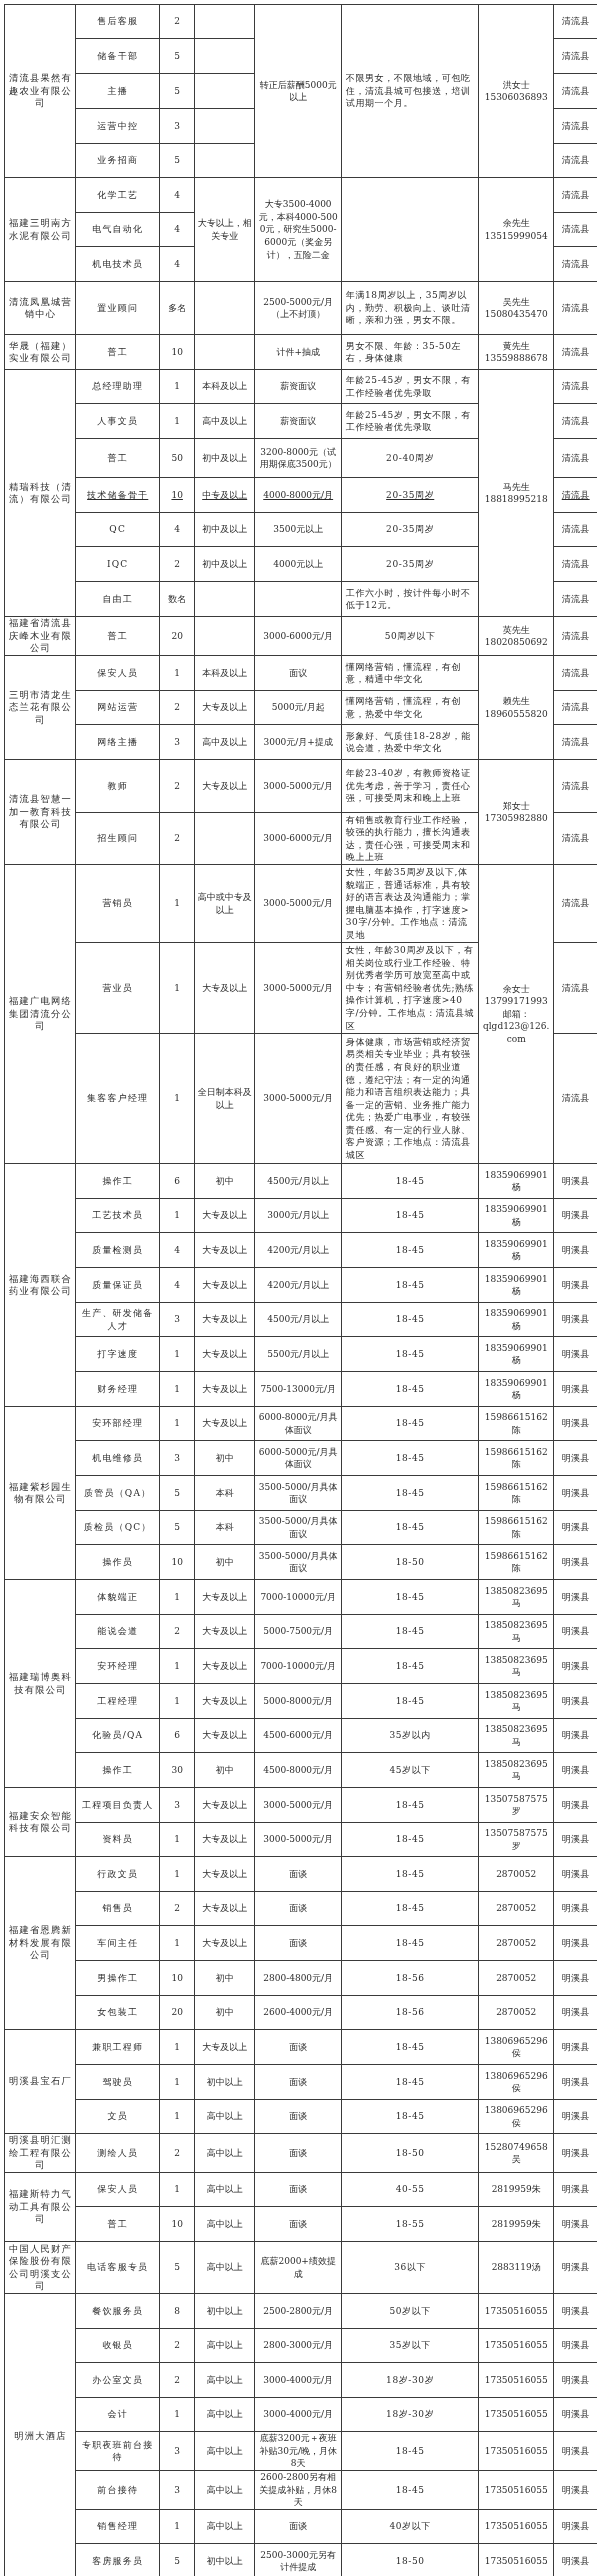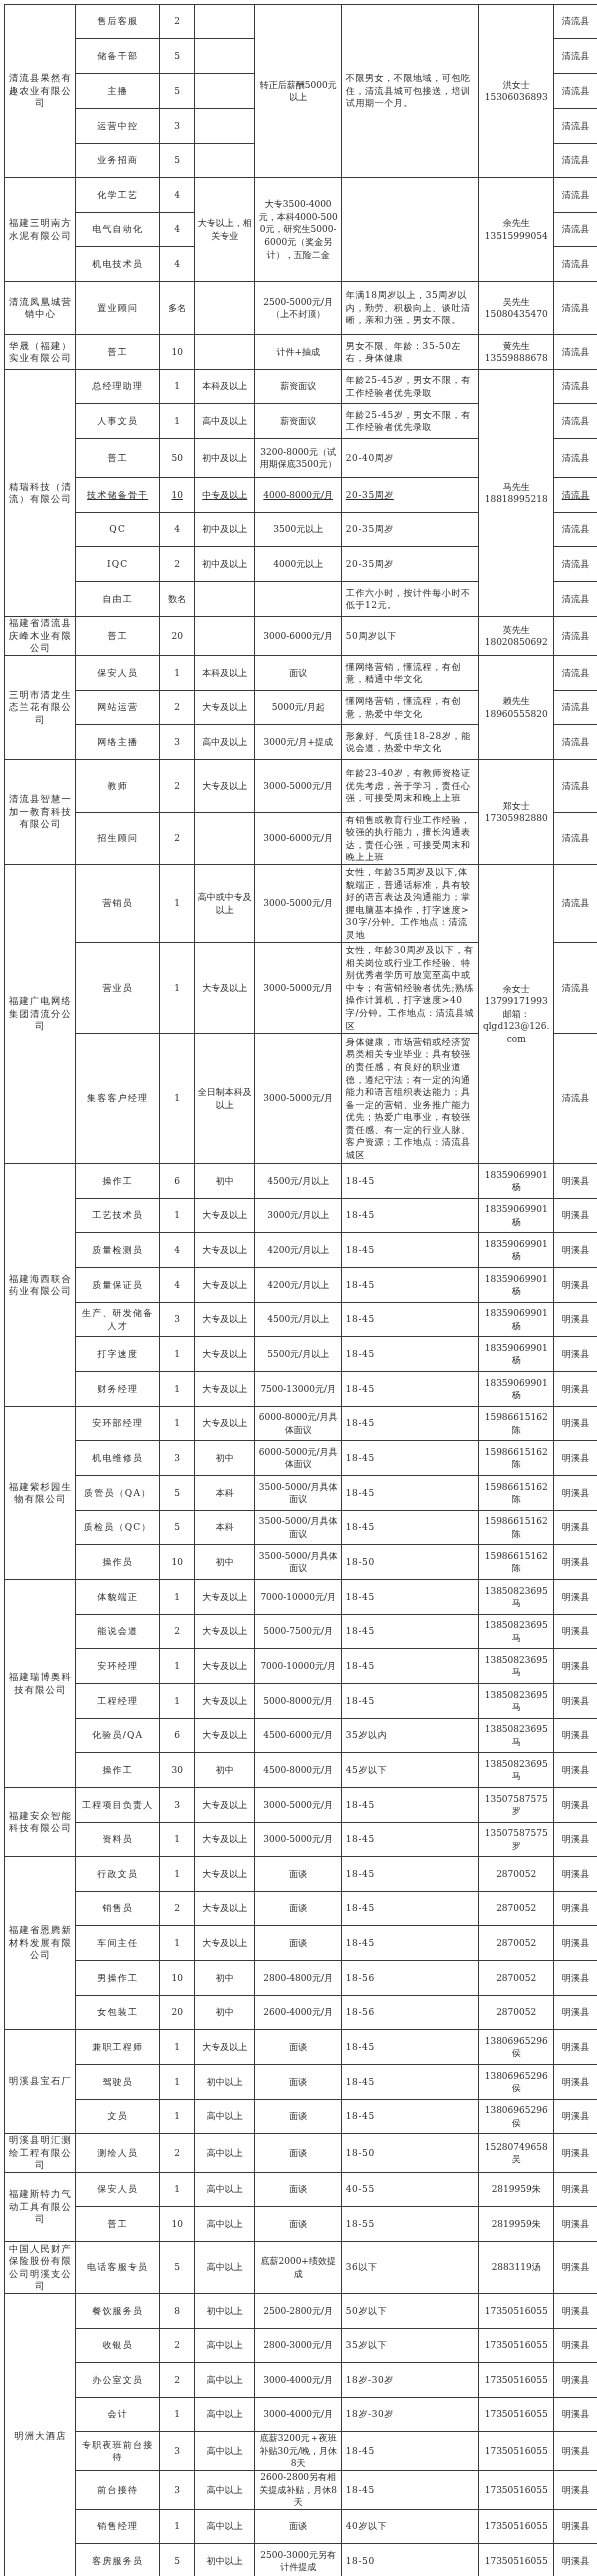--- a/index.html
+++ b/index.html
@@ -2,21 +2,21 @@
 <html style="font-size:9.6px"><head>
 <meta charset="utf-8">
 <style>
   html, body { margin: 0; padding: 0; background: #ffffff; }
   body { width: 598px; height: 2576px; overflow: hidden; font-family: "DejaVu Serif", "Liberation Serif", serif; color: #2b2b2b; }
   #sheet { position: absolute; left: 4.2px; top: 4.2px; }
   table { border-collapse: collapse; table-layout: fixed; width: 592px; }
   td { border: 1.2px solid #3a3a3a; text-align: center; vertical-align: middle; font-size: 9px; line-height: 12.6px; padding: 0 2.4px; word-break: break-all; overflow-wrap: anywhere; }
   td.co { text-align: center; padding-left: 3px; font-size: 9.3px; line-height: 12.6px; letter-spacing: 1.2px; }
   td.req { text-align: left; letter-spacing: 0.6px; padding: 0 3.6px; }
-  td.req.c { }
+  td.req.c { text-align: center; }
   td.ctc { font-size: 9px; }
   td.loc { letter-spacing: 0.3px; }
   td.pos { letter-spacing: 1.2px; }
 </style>
 </head>
 <body>
 
 <div id="sheet">
   <table id="tbl">
     <colgroup>

